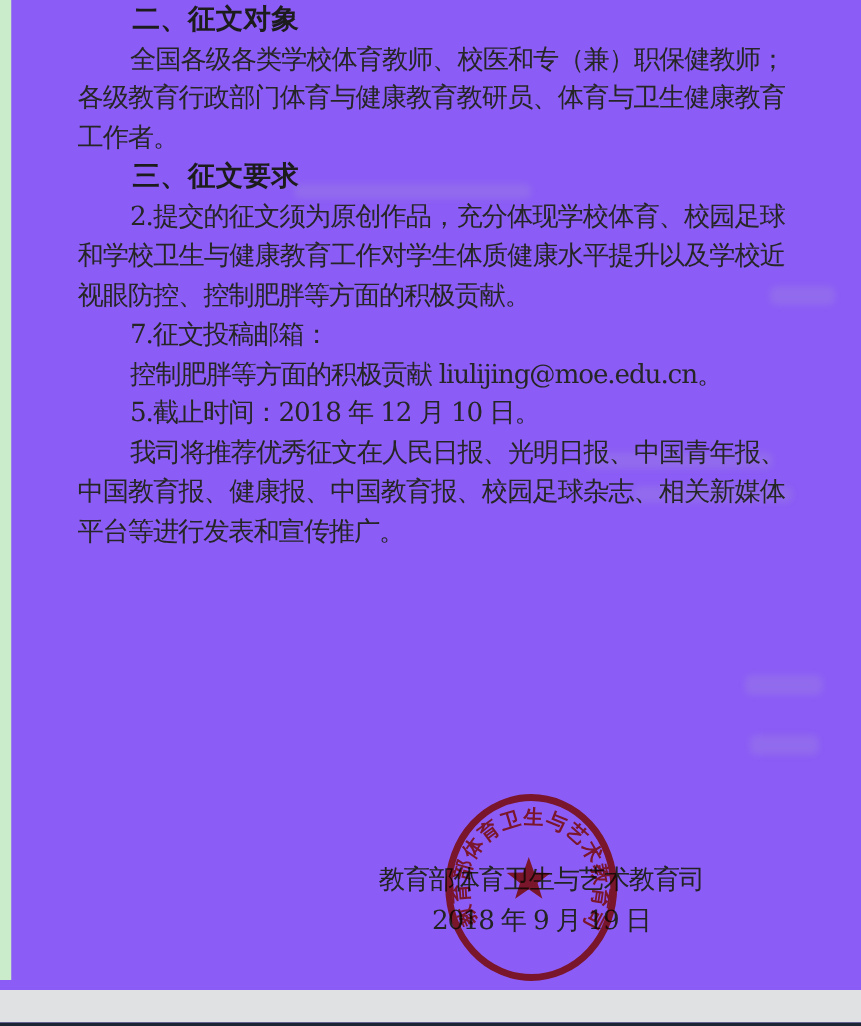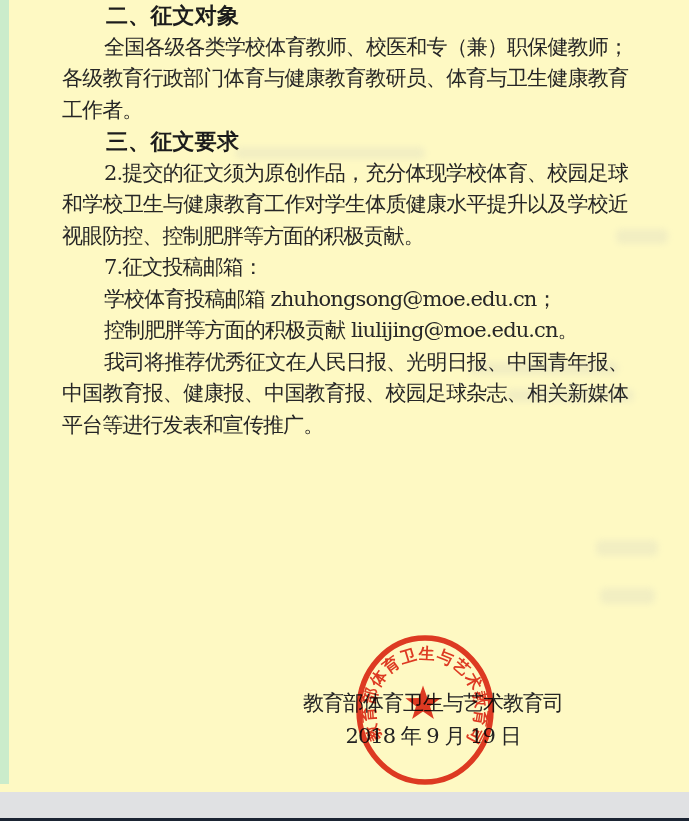--- a/index.html
+++ b/index.html
@@ -4,21 +4,21 @@
 <style>
   html, body { margin: 0; padding: 0; }
   body {
     width: 689px; height: 821px;
     background: #f4f4f4;
     font-family: "DejaVu Serif", "Liberation Serif", serif;
   }
   .screen {
     position: relative;
     width: 689px; height: 821px;
-    background: #fef9c3;
+    background: #8b5cf6;
     overflow: hidden;
   }
   
   .left-strip {
     position: absolute; left: 0; top: 0;
     width: 9px; height: 784px;
   }
   
   .footer-bar {
     position: absolute; left: 0; top: 792px;
@@ -96,22 +96,22 @@
   <div class="smudge sm4"></div>
   <div class="smudge sm5"></div>
   <div class="smudge sm6"></div>
 
   <div class="doc">
     <h2 class="heading">二、征文对象</h2>
     <p>全国各级各类学校体育教师、校医和专（兼）职保健教师；各级教育行政部门体育与健康教育教研员、体育与卫生健康教育工作者。</p>
     <h2 class="heading">三、征文要求</h2>
     <p>2.提交的征文须为原创作品，充分体现学校体育、校园足球和学校卫生与健康教育工作对学生体质健康水平提升以及学校近视眼防控、控制肥胖等方面的积极贡献。</p>
     <p>7.征文投稿邮箱：</p>
-    <p>学校体育投稿邮箱 zhuhongsong@moe.edu.cn；</p>
     <p>控制肥胖等方面的积极贡献 liulijing@moe.edu.cn。</p>
+    <p>5.截止时间：2018 年 12 月 10 日。</p>
     <p>我司将推荐优秀征文在人民日报、光明日报、中国青年报、中国教育报、健康报、中国教育报、校园足球杂志、相关新媒体平台等进行发表和宣传推广。</p>
   </div>
 
   <div class="signature">
     <div>教育部体育卫生与艺术教育司</div>
     <div>2018 年 9 月 19 日</div>
   </div>
 
   <svg class="seal" viewBox="0 0 150 160" xmlns="http://www.w3.org/2000/svg">
     <defs>

